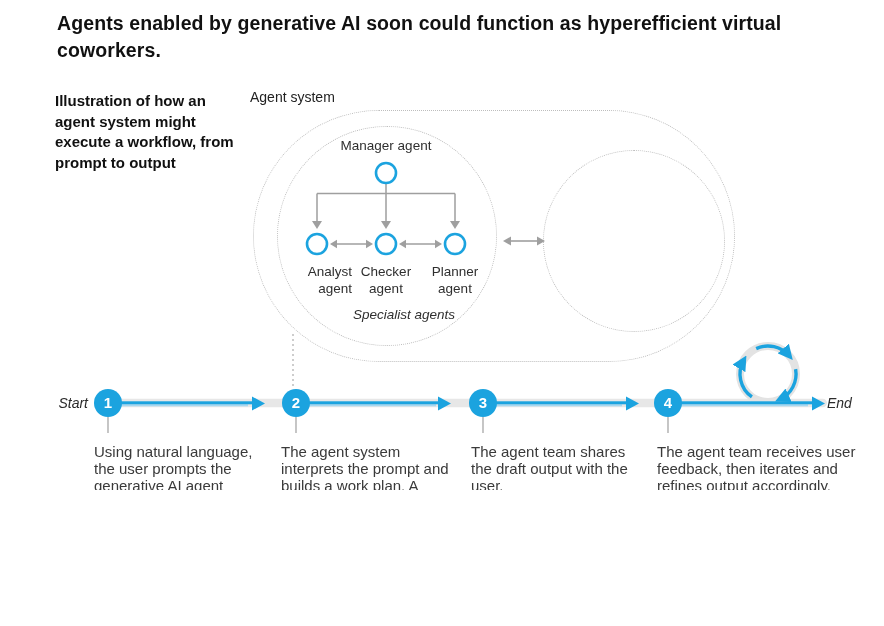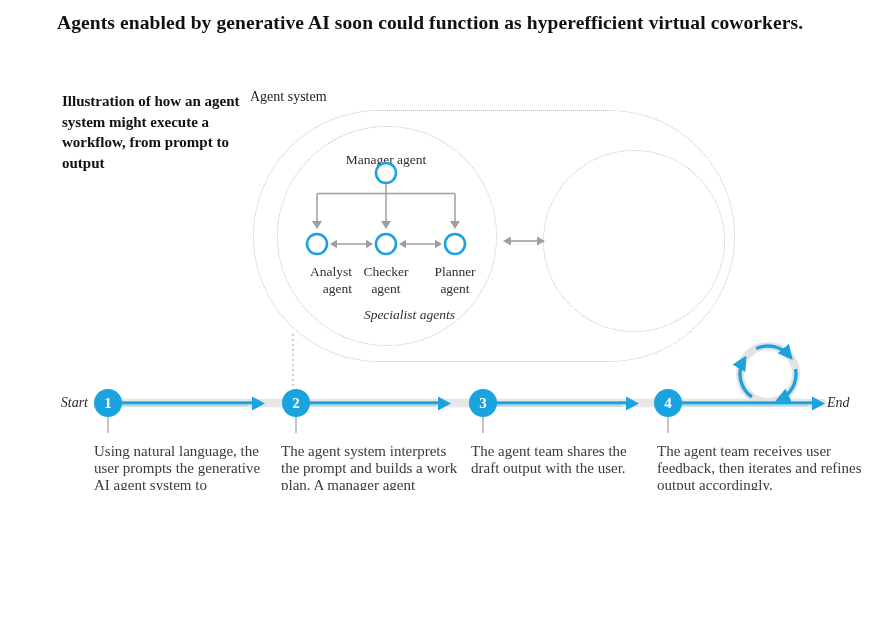--- a/index.html
+++ b/index.html
@@ -7,29 +7,29 @@
     --light-blue:#A5D8F1;
     --band-gray:#E7E7E7;
     --ring-gray:#E3E3E3;
     --line-gray:#9F9F9F;
     --dot-gray:#BDBDBD;
     --text-dark:#111111;
     --text-body:#3A3A3A;
   }
   *{margin:0;padding:0;box-sizing:border-box;}
   body{background:#ffffff;font-family:"Liberation Sans","DejaVu Sans",sans-serif;}
-  .canvas{position:relative;width:884px;height:490px;background:#ffffff;overflow:hidden;font-family:Liberation Serif, serif;}
+  .canvas{position:relative;width:884px;height:490px;background:#ffffff;overflow:hidden;}
   .abs{position:absolute;}
   .title{left:57px;top:10px;width:752px;font-size:19.5px;font-weight:bold;color:var(--text-dark);line-height:1.38;letter-spacing:.1px;}
-  .subtitle{left:55px;top:91px;width:184px;font-size:15px;font-weight:bold;color:var(--text-dark);line-height:20.5px;margin-left:7px;}
+  .subtitle{left:55px;top:91px;width:184px;font-size:15px;font-weight:bold;color:var(--text-dark);line-height:20.5px;}
   .stadium{left:253px;top:110px;width:482px;height:252px;border:1.5px dotted var(--dot-gray);border-radius:126px;}
   .inner-circle{left:277px;top:126px;width:220px;height:220px;border:1.5px dotted var(--dot-gray);border-radius:50%;}
   .ext-circle{left:543px;top:150px;width:182px;height:182px;border:1.5px dotted var(--dot-gray);border-radius:50%;}
   .sys-label{left:250px;top:89px;width:482px;font-size:14px;color:#222;}
-  .mgr-label{left:316px;top:152px;width:140px;text-align:center;font-size:13.5px;color:#2F2F2F;}
+  .mgr-label{left:316px;top:138px;width:140px;text-align:center;font-size:13.5px;color:#2F2F2F;}
   .spec-label{top:263px;width:70px;text-align:center;font-size:13.5px;line-height:17px;color:#2F2F2F;}
   .spec-caption{left:315px;top:307px;width:140px;text-align:right;font-size:13.5px;font-style:italic;color:#2F2F2F;}
   .ext-text{left:551px;top:187px;width:168px;text-align:center;font-size:13.5px;line-height:17px;color:#333;}
   .node{width:28px;height:28px;border-radius:50%;background:var(--accent-blue);color:#fff;font-size:15px;font-weight:bold;text-align:center;line-height:28px;z-index:3;}
   .tl-label{top:395px;font-size:14px;font-style:italic;color:#2b2b2b;}
   .step-text{top:443px;font-size:15px;line-height:17.2px;color:var(--text-body);}
   svg.overlay{position:absolute;left:0;top:0;z-index:2;}
 </style>
 </head>
 <body>

